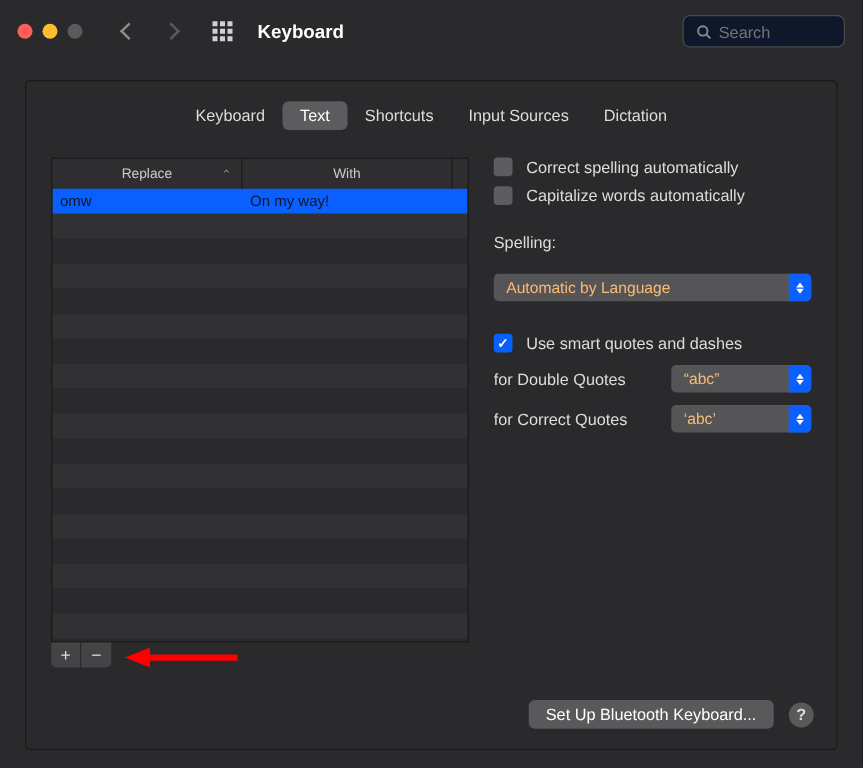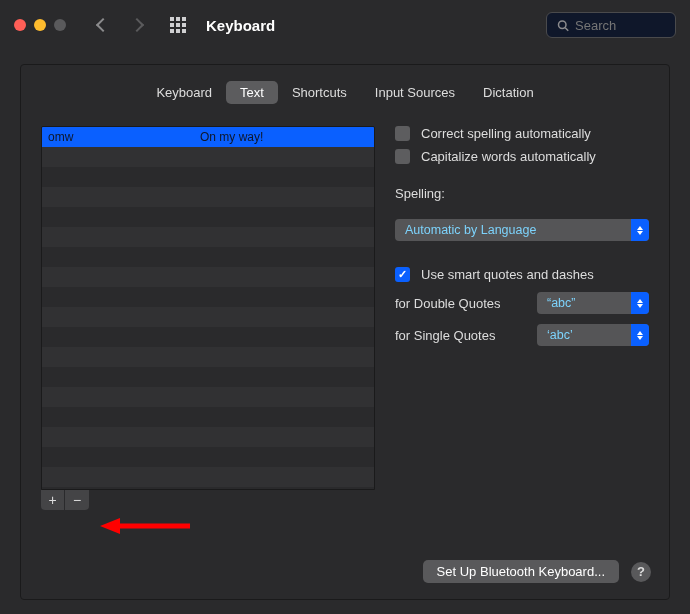--- a/index.html
+++ b/index.html
@@ -55,21 +55,21 @@
   .ctrl-btn:first-child { border-bottom-left-radius: 4px; }
   .ctrl-btn:last-child { border-right: none; border-bottom-right-radius: 4px; }
 
   
   .options { flex: 1; color: #ddd; font-size: 13px; }
   .check-row { display: flex; align-items: flex-end; gap: 11px; margin-bottom: 8px; }
   .checkbox { width: 15px; height: 15px; border-radius: 3px; background: #5d5d5f; display: flex; align-items: center; justify-content: center; flex-shrink: 0; }
   .checkbox.checked { background: #0a60ff; }
   .checkbox.checked::after { content: "✓"; color: #fff; font-size: 11px; font-weight: bold; }
   .section-label { margin-top: 22px; margin-bottom: 18px; }
-  .select { background: #555557; border-radius: 4px; height: 22px; display: flex; align-items: center; padding-left: 10px; position: relative; font-size: 12.5px; color: #7dd3fc; }
+  .select { background: #555557; border-radius: 4px; height: 22px; display: flex; align-items: center; padding-left: 10px; position: relative; font-size: 12.5px; color: #fdba74; }
   .select.full { width: 254px; }
   .select.small { width: 112px; }
   .select .arrows { position: absolute; right: 0; top: 0; width: 18px; height: 100%; background: #0a60ff; border-radius: 0 4px 4px 0; display: flex; flex-direction: column; align-items: center; justify-content: center; gap: 1px; }
   .select .arrows::before { content: ""; border-left: 3px solid transparent; border-right: 3px solid transparent; border-bottom: 4px solid #fff; }
   .select .arrows::after { content: ""; border-left: 3px solid transparent; border-right: 3px solid transparent; border-top: 4px solid #fff; }
   .quote-row { display: flex; align-items: center; gap: 11px; margin-top: 10px; justify-content: space-between; width: 254px; }
 
   
   .bottom { position: absolute; bottom: 16px; right: 18px; display: flex; align-items: center; gap: 12px; }
   .bt-btn { background: #59595b; color: #fff; font-size: 13px; padding: 4px 14px; border-radius: 5px; }
@@ -120,20 +120,30 @@
       <div class="tab active">Text</div>
       <div class="tab">Shortcuts</div>
       <div class="tab">Input Sources</div>
       <div class="tab">Dictation</div>
     </div>
 
     <div class="panel-body">
 
       <div class="table-wrap">
         <div class="table">
+          <div class="thead">
+            <div class="th col-replace">
+              <span>Replace</span>
+              <span class="sort">⌃</span>
+            </div>
+            <div class="th col-with">
+              <span>With</span>
+            </div>
+            <div class="th col-end"></div>
+          </div>
           <div class="tbody">
             <div class="tr selected">
               <div class="td col-replace">omw</div>
               <div class="td col-with">On my way!</div>
             </div>
             <div class="tr"></div>
             <div class="tr"></div>
             <div class="tr"></div>
             <div class="tr"></div>
             <div class="tr"></div>
@@ -180,21 +190,21 @@
 
         <div class="quote-row">
           <span>for Double Quotes</span>
           <div class="select small">
             <span>“abc”</span>
             <div class="arrows"></div>
           </div>
         </div>
 
         <div class="quote-row">
-          <span>for Single Quotes</span>
+          <span>for Correct Quotes</span>
           <div class="select small">
             <span>‘abc’</span>
             <div class="arrows"></div>
           </div>
         </div>
       </div>
 
     </div>
 
     <div class="bottom">

